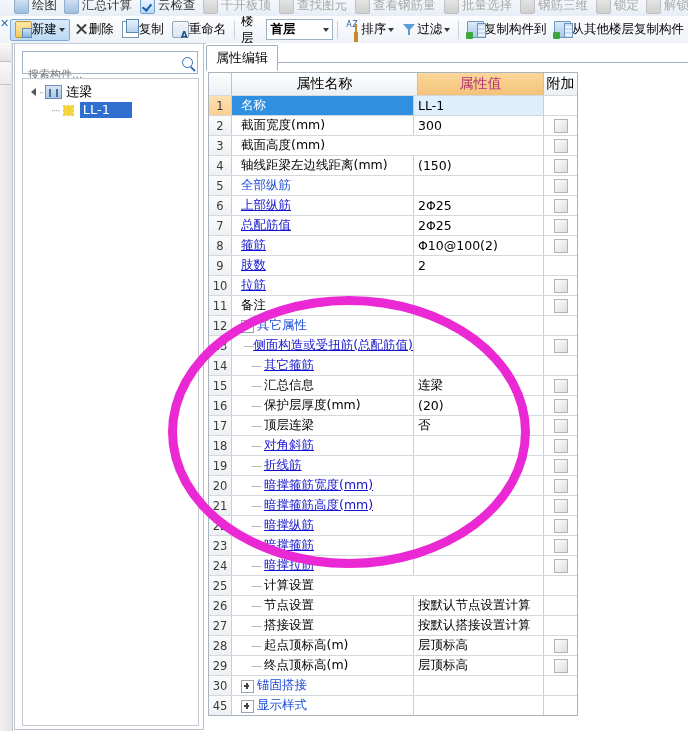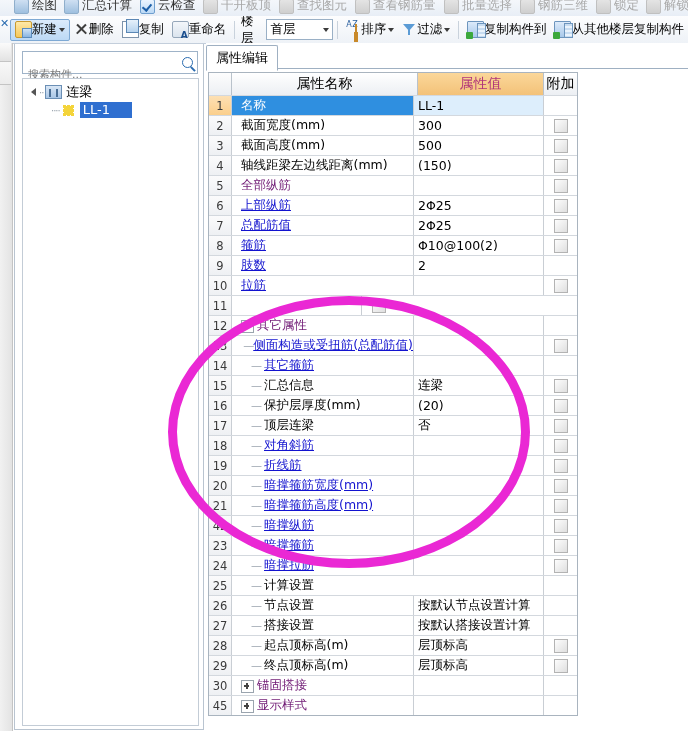--- a/index.html
+++ b/index.html
@@ -77,20 +77,21 @@
   
   .ico-cc{background:linear-gradient(#dceafa,#a9c9ea);border:1px solid #6d95bd;border-radius:1px;}
   .ico-cc:after{content:"";position:absolute;left:9px;top:1px;width:7px;height:13px;background:repeating-linear-gradient(#c7dcf1,#c7dcf1 2px,#eaf3fc 2px,#eaf3fc 4px);border:1px solid #6d95bd;}
   .ico-cc.green:before{content:"";position:absolute;left:-2px;bottom:-2px;width:7px;height:7px;background:#3ca83c;border-radius:1px;}
 
   .floor-label{margin-left:2px;font-size:12.5px;}
   .floor-combo{
     margin-left:4px;width:72px;height:19px;background:#fff;border:1px solid #9ab0c6;
     display:flex;align-items:center;justify-content:space-between;padding:0 3px 0 4px;
     font-size:12.5px;
+    font-weight:bold;
   }
 
   
   #left-rail{
     position:absolute;left:0;top:43px;width:12px;height:688px;
     background:linear-gradient(90deg,#f1f1f1,#e3e3e3);
     border-right:1px solid #c4c4c4;
   }
   #left-rail .nub{
     position:absolute;left:0;top:0;width:11px;height:18px;
@@ -160,21 +161,21 @@
       linear-gradient(0deg,transparent 38%,#f4d43a 38%,#f4d43a 62%,transparent 62%),
       linear-gradient(90deg,transparent 38%,#f4d43a 38%,#f4d43a 62%,transparent 62%),
       linear-gradient(45deg,transparent 38%,#f4d43a 38%,#f4d43a 62%,transparent 62%),
       linear-gradient(-45deg,transparent 38%,#f4d43a 38%,#f4d43a 62%,transparent 62%);
   }
   .tnode.selected .tlabel{background:#2f6fd0;color:#fff;padding:0 22px 0 3px;}
   .tlabel{line-height:16px;}
 
   
   #tab-strip{
-    position:absolute;left:206px;top:43px;width:482px;height:26px;
+    position:absolute;left:206px;top:43px;width:482px;height:20px;
     border-bottom:1px solid #9fb0c2;box-sizing:border-box;background:#fff;
   }
   #tab-attr{
     position:absolute;left:0;top:2px;height:24px;padding:0 9px;
     display:flex;align-items:center;font-size:13px;
     background:#fff;border:1px solid #9fb0c2;border-bottom:1px solid #fff;
     border-radius:2px 2px 0 0;
   }
   #grid{
     position:absolute;left:208px;top:72px;width:370px;
@@ -207,21 +208,21 @@
   .grow .c-val{
     width:125px;border-right:1px solid #c9ced4;display:flex;align-items:center;
     padding-left:4px;overflow:hidden;white-space:nowrap;
   }
   .grow .c-add{width:33px;display:flex;align-items:center;justify-content:center;}
   .grow.sel .c-name{background:#2f8fe0;}
   .grow.sel .c-name .nm{color:#ffffff;}
   .grow.sel .c-val{background:#ddeefc;}
   .nm{white-space:nowrap;}
   .nm.link{color:#1313cf;text-decoration:underline;}
-  .nm.grey{color:#701a75;}
+  .nm.grey{color:#1d4ed8;}
   .ind{display:inline-block;width:10px;}
   .tdash2{display:inline-block;width:13px;color:#9aa4ae;font-size:11px;letter-spacing:-1px;}
   .expander{
     display:inline-block;width:11px;height:11px;border:1px solid #9aa4ae;background:#fff;
     position:relative;margin-right:3px;top:1px;
   }
   .expander:before{content:"";position:absolute;left:2px;top:4.4px;width:5px;height:1.4px;background:#444;}
   .expander.plus:after{content:"";position:absolute;left:4.3px;top:2px;width:1.4px;height:5.8px;background:#444;}
   .chk{
     width:12px;height:12px;border:1px solid #b3b3b3;
@@ -399,21 +400,20 @@
         <div class="c-val">300</div>
         <div class="c-add">
           <span class="chk"></span>
         </div>
       </div>
       <div class="grow">
         <div class="c-idx">3</div>
         <div class="c-name">
           <span class="nm">截面高度(mm)</span>
         </div>
-        <div class="c-val">500</div>
         <div class="c-add">
           <span class="chk"></span>
         </div>
       </div>
       <div class="grow">
         <div class="c-idx">4</div>
         <div class="c-name">
           <span class="nm">轴线距梁左边线距离(mm)</span>
         </div>
         <div class="c-val">(150)</div>
@@ -474,20 +474,23 @@
         <div class="c-name">
           <span class="nm link">拉筋</span>
         </div>
         <div class="c-val"></div>
         <div class="c-add">
           <span class="chk"></span>
         </div>
       </div>
       <div class="grow">
         <div class="c-idx">11</div>
+        <div class="c-name">
+          <span class="nm">备注</span>
+        </div>
         <div class="c-val"></div>
         <div class="c-add">
           <span class="chk"></span>
         </div>
       </div>
       <div class="grow">
         <div class="c-idx">12</div>
         <div class="c-name">
           <span class="expander"></span>
           <span class="nm grey">其它属性</span>
@@ -595,21 +598,21 @@
           <span class="ind"></span>
           <span class="tdash2">—</span>
           <span class="nm link">暗撑箍筋高度(mm)</span>
         </div>
         <div class="c-val"></div>
         <div class="c-add">
           <span class="chk"></span>
         </div>
       </div>
       <div class="grow">
-        <div class="c-idx">42</div>
+        <div class="c-idx">22</div>
         <div class="c-name">
           <span class="ind"></span>
           <span class="tdash2">—</span>
           <span class="nm link">暗撑纵筋</span>
         </div>
         <div class="c-val"></div>
         <div class="c-add">
           <span class="chk"></span>
         </div>
       </div>

